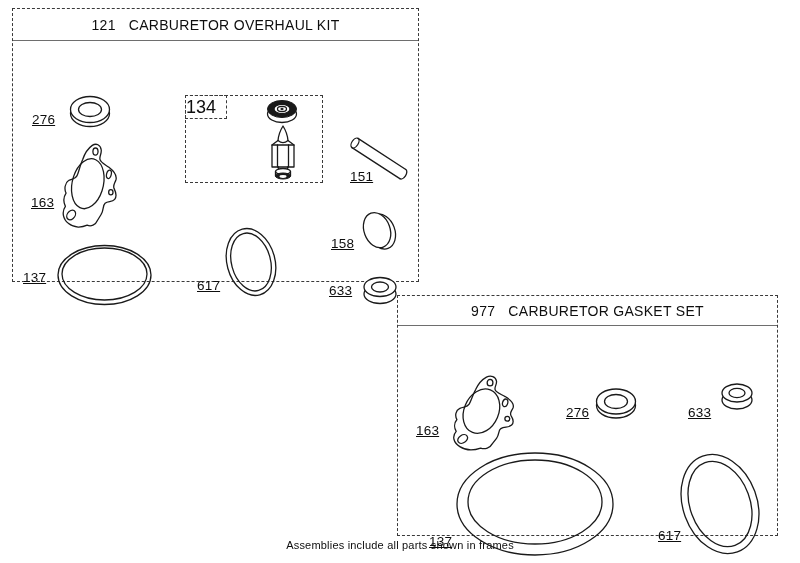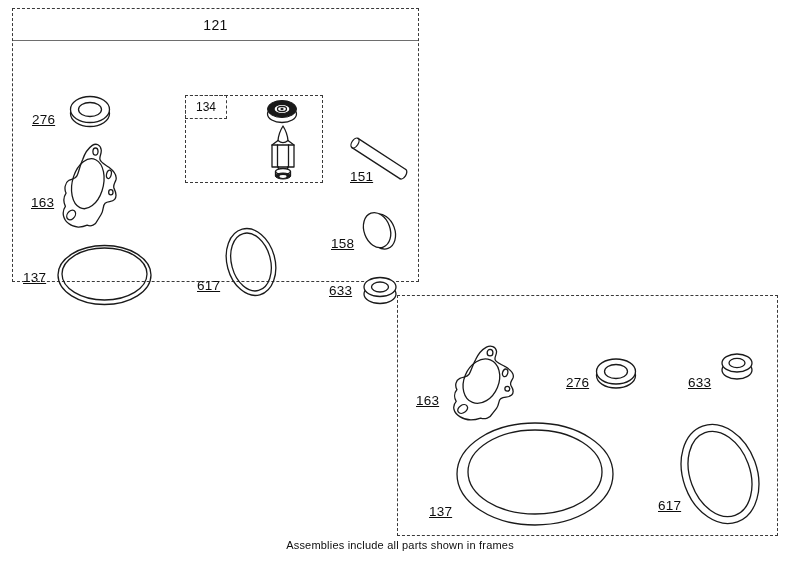--- a/index.html
+++ b/index.html
@@ -19,40 +19,41 @@
   .part{position:absolute;}
   .part-label{
     position:absolute;font-size:13.5px;color:#0e0e0e;letter-spacing:.2px;white-space:nowrap;text-decoration:underline;
   }
   .inner-frame{
     position:absolute;border:1px dashed #3a3a3a;box-sizing:border-box;background:#fff;
   }
   .inner-frame-tag{
     position:absolute;left:-1px;top:-1px;width:42px;height:24px;
     border:1px dashed #3a3a3a;box-sizing:border-box;
-    display:flex;align-items:center;justify-content:center;font-size:12px;color:#0e0e0e;
+    display:flex;align-items:center;font-size:18px;color:#0e0e0e;
   }
   .caption{
     position:absolute;left:0;top:539px;width:100%;text-align:center;
     font-size:11px;color:#0e0e0e;letter-spacing:.2px;
   }
   svg{display:block;}
   svg *{vector-effect:non-scaling-stroke;}
   .ln{fill:none;stroke:#1a1a1a;stroke-width:1.3;stroke-linejoin:round;stroke-linecap:round;}
   .wh{fill:#ffffff;stroke:#1a1a1a;stroke-width:1.3;stroke-linejoin:round;}
   .dk{fill:#1a1a1a;stroke:#1a1a1a;stroke-width:1;}
 </style>
 </head>
 <body>
 
 <div class="page">
 
   <div class="frame" style="left:12px;top:8px;width:407px;height:274px;">
     <div class="frame-title" style="height:32px;">
       <span>121</span>
+      <span>CARBURETOR OVERHAUL KIT</span>
     </div>
     <div class="frame-body" style="height:240px;">
 
       <div class="part" style="left:55px;top:51px;">
         <svg width="44" height="40" viewBox="0 0 44 40">
           <ellipse class="wh" cx="22" cy="21.5" rx="19.5" ry="13"></ellipse>
           <ellipse class="wh" cx="22" cy="17.5" rx="19.5" ry="13"></ellipse>
           <ellipse class="ln" cx="22" cy="17.5" rx="11.5" ry="7"></ellipse>
         </svg>
       </div>
@@ -141,20 +142,24 @@
           <ellipse class="wh" cx="20" cy="14" rx="16" ry="9.5"></ellipse>
           <ellipse class="ln" cx="20" cy="14" rx="8.5" ry="5"></ellipse>
         </svg>
       </div>
       <span class="part-label" style="left:316px;top:242px;">633</span>
 
     </div>
   </div>
 
   <div class="frame" style="left:397px;top:295px;width:381px;height:241px;">
+    <div class="frame-title" style="height:30px;">
+      <span>977</span>
+      <span>CARBURETOR GASKET SET</span>
+    </div>
     <div class="frame-body" style="height:209px;">
 
       <div class="part" style="left:51px;top:49px;">
         <svg width="72" height="80" viewBox="0 0 100 115" preserveAspectRatio="none">
           <path class="wh" d="M52,3 C58,0 65,2 66,9 C66.5,14 63,17 64,21 C65,25 71,27 78,31 C86,36 91,41 89,47 C87,52 84,54 86,58 C89,63 91,68 87,72 C83,76 77,74 72,77 C68,80 70,86 66,91 L60,99 C57,105 50,107 44,105 C36,108 24,109 15,103 C6,97 4,88 10,81 C7,76 7,69 11,64 C8,59 9,51 15,48 C20,45 25,47 28,42 C31,37 33,28 37,21 C40,14 45,7 52,3 Z"></path>
           <ellipse class="ln" cx="45" cy="52" rx="24" ry="33" transform="rotate(22 45 52)"></ellipse>
           <ellipse class="ln" cx="57" cy="11" rx="4" ry="4.6"></ellipse>
           <ellipse class="ln" cx="78" cy="40" rx="3.6" ry="5.6" transform="rotate(18 78 40)"></ellipse>
           <circle class="ln" cx="81" cy="63" r="3.4"></circle>
           <ellipse class="ln" cx="19" cy="92" rx="7.5" ry="5.4" transform="rotate(-35 19 92)"></ellipse>

